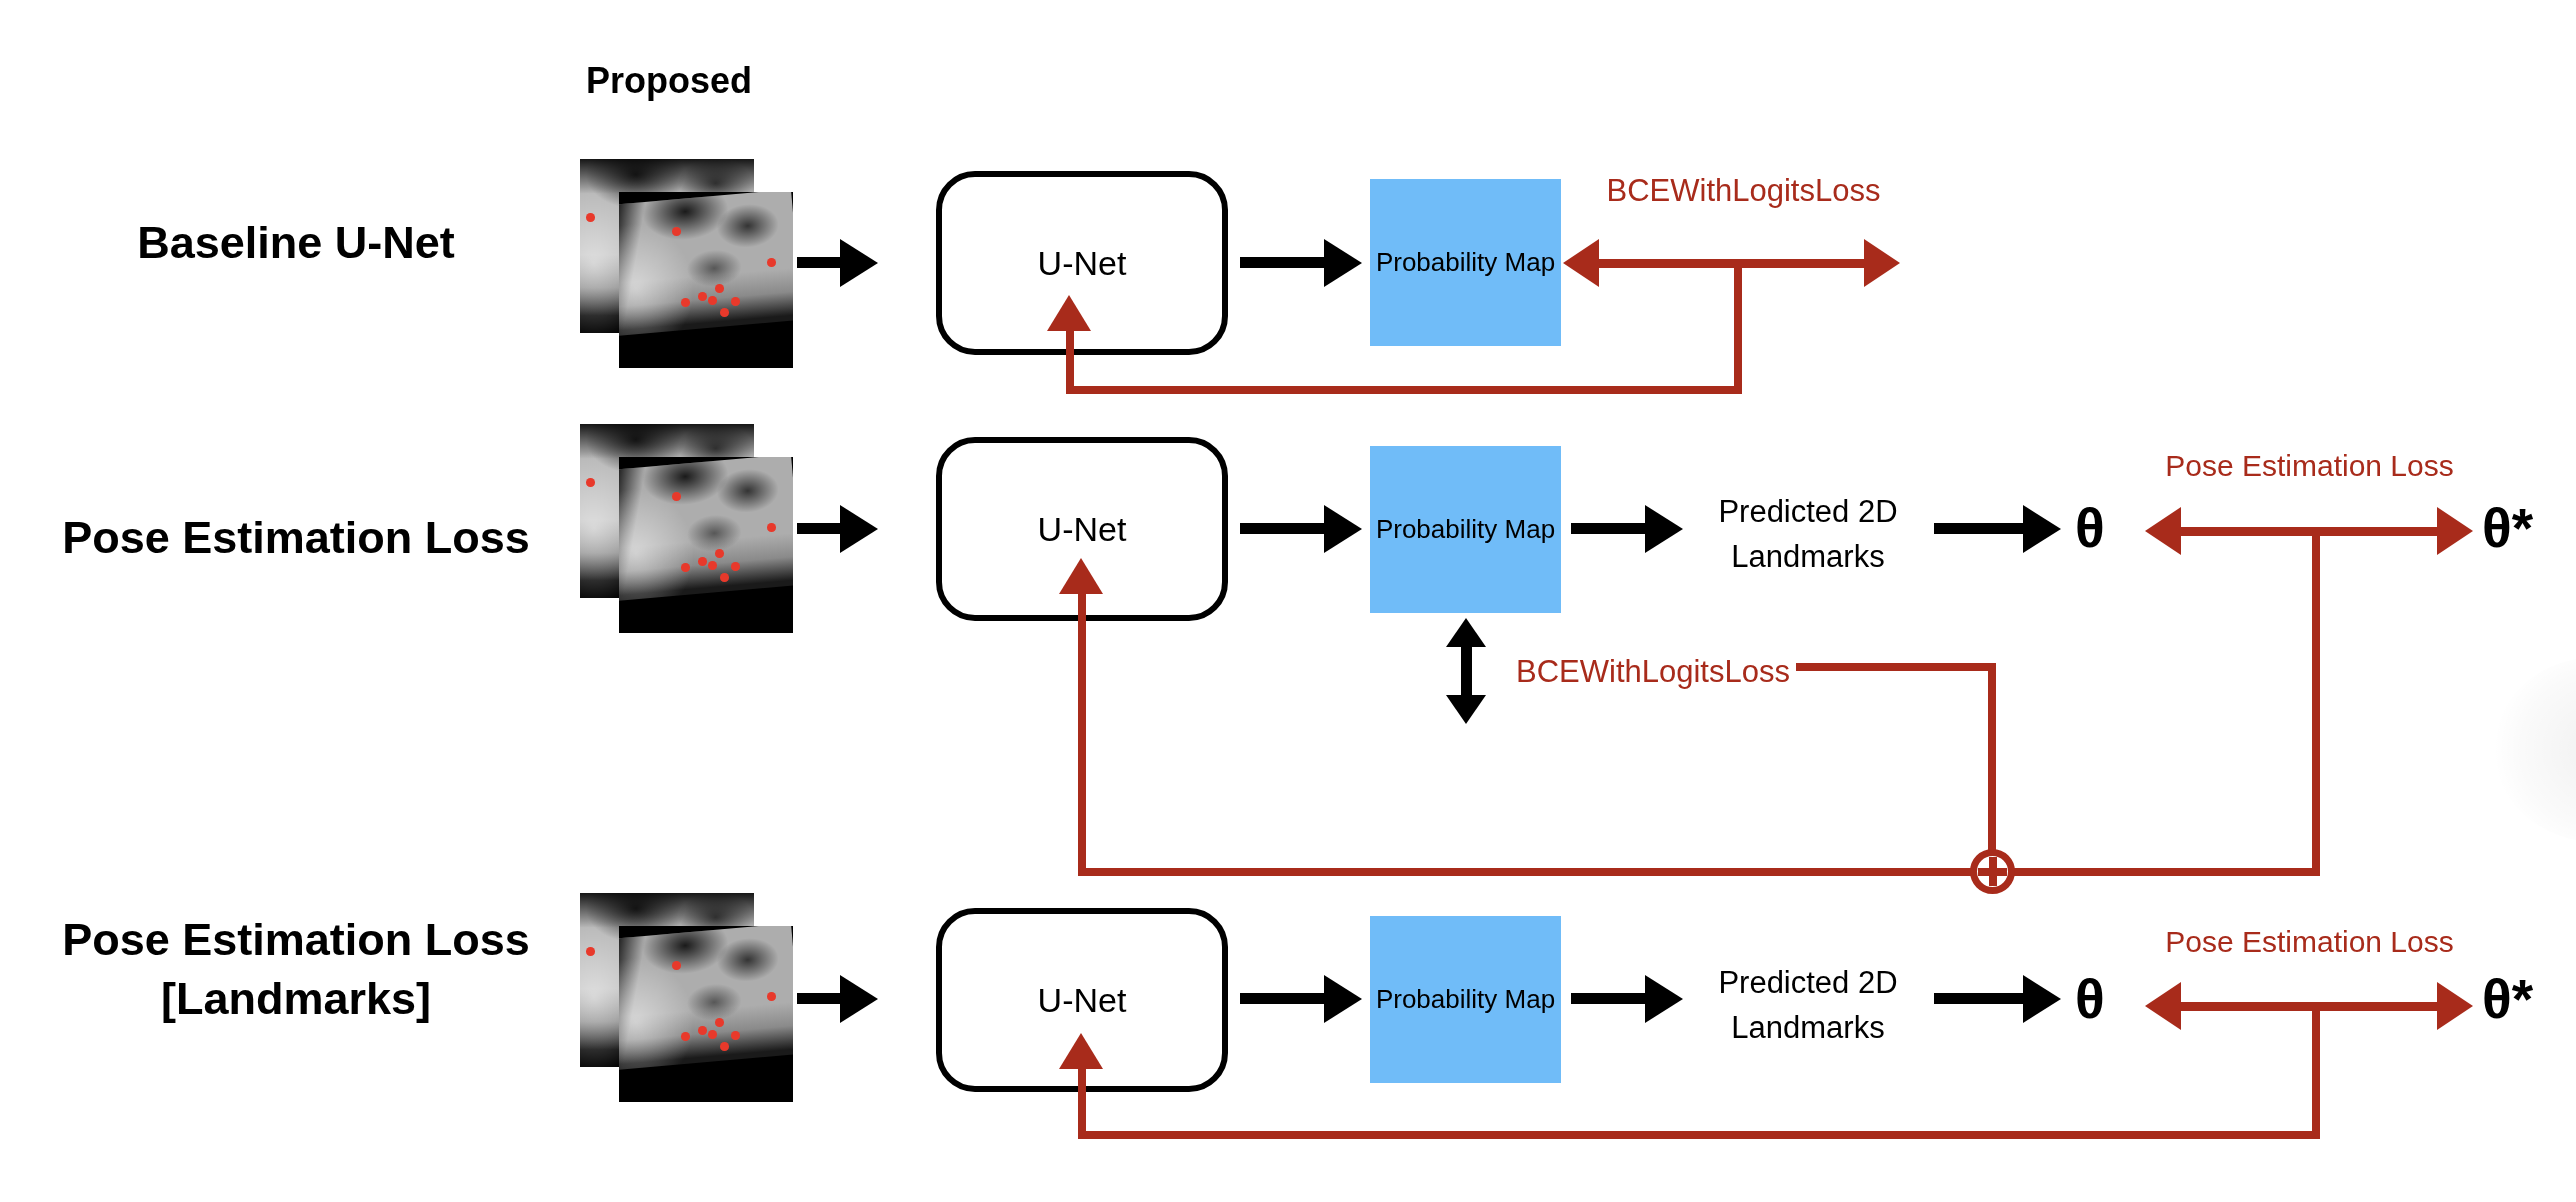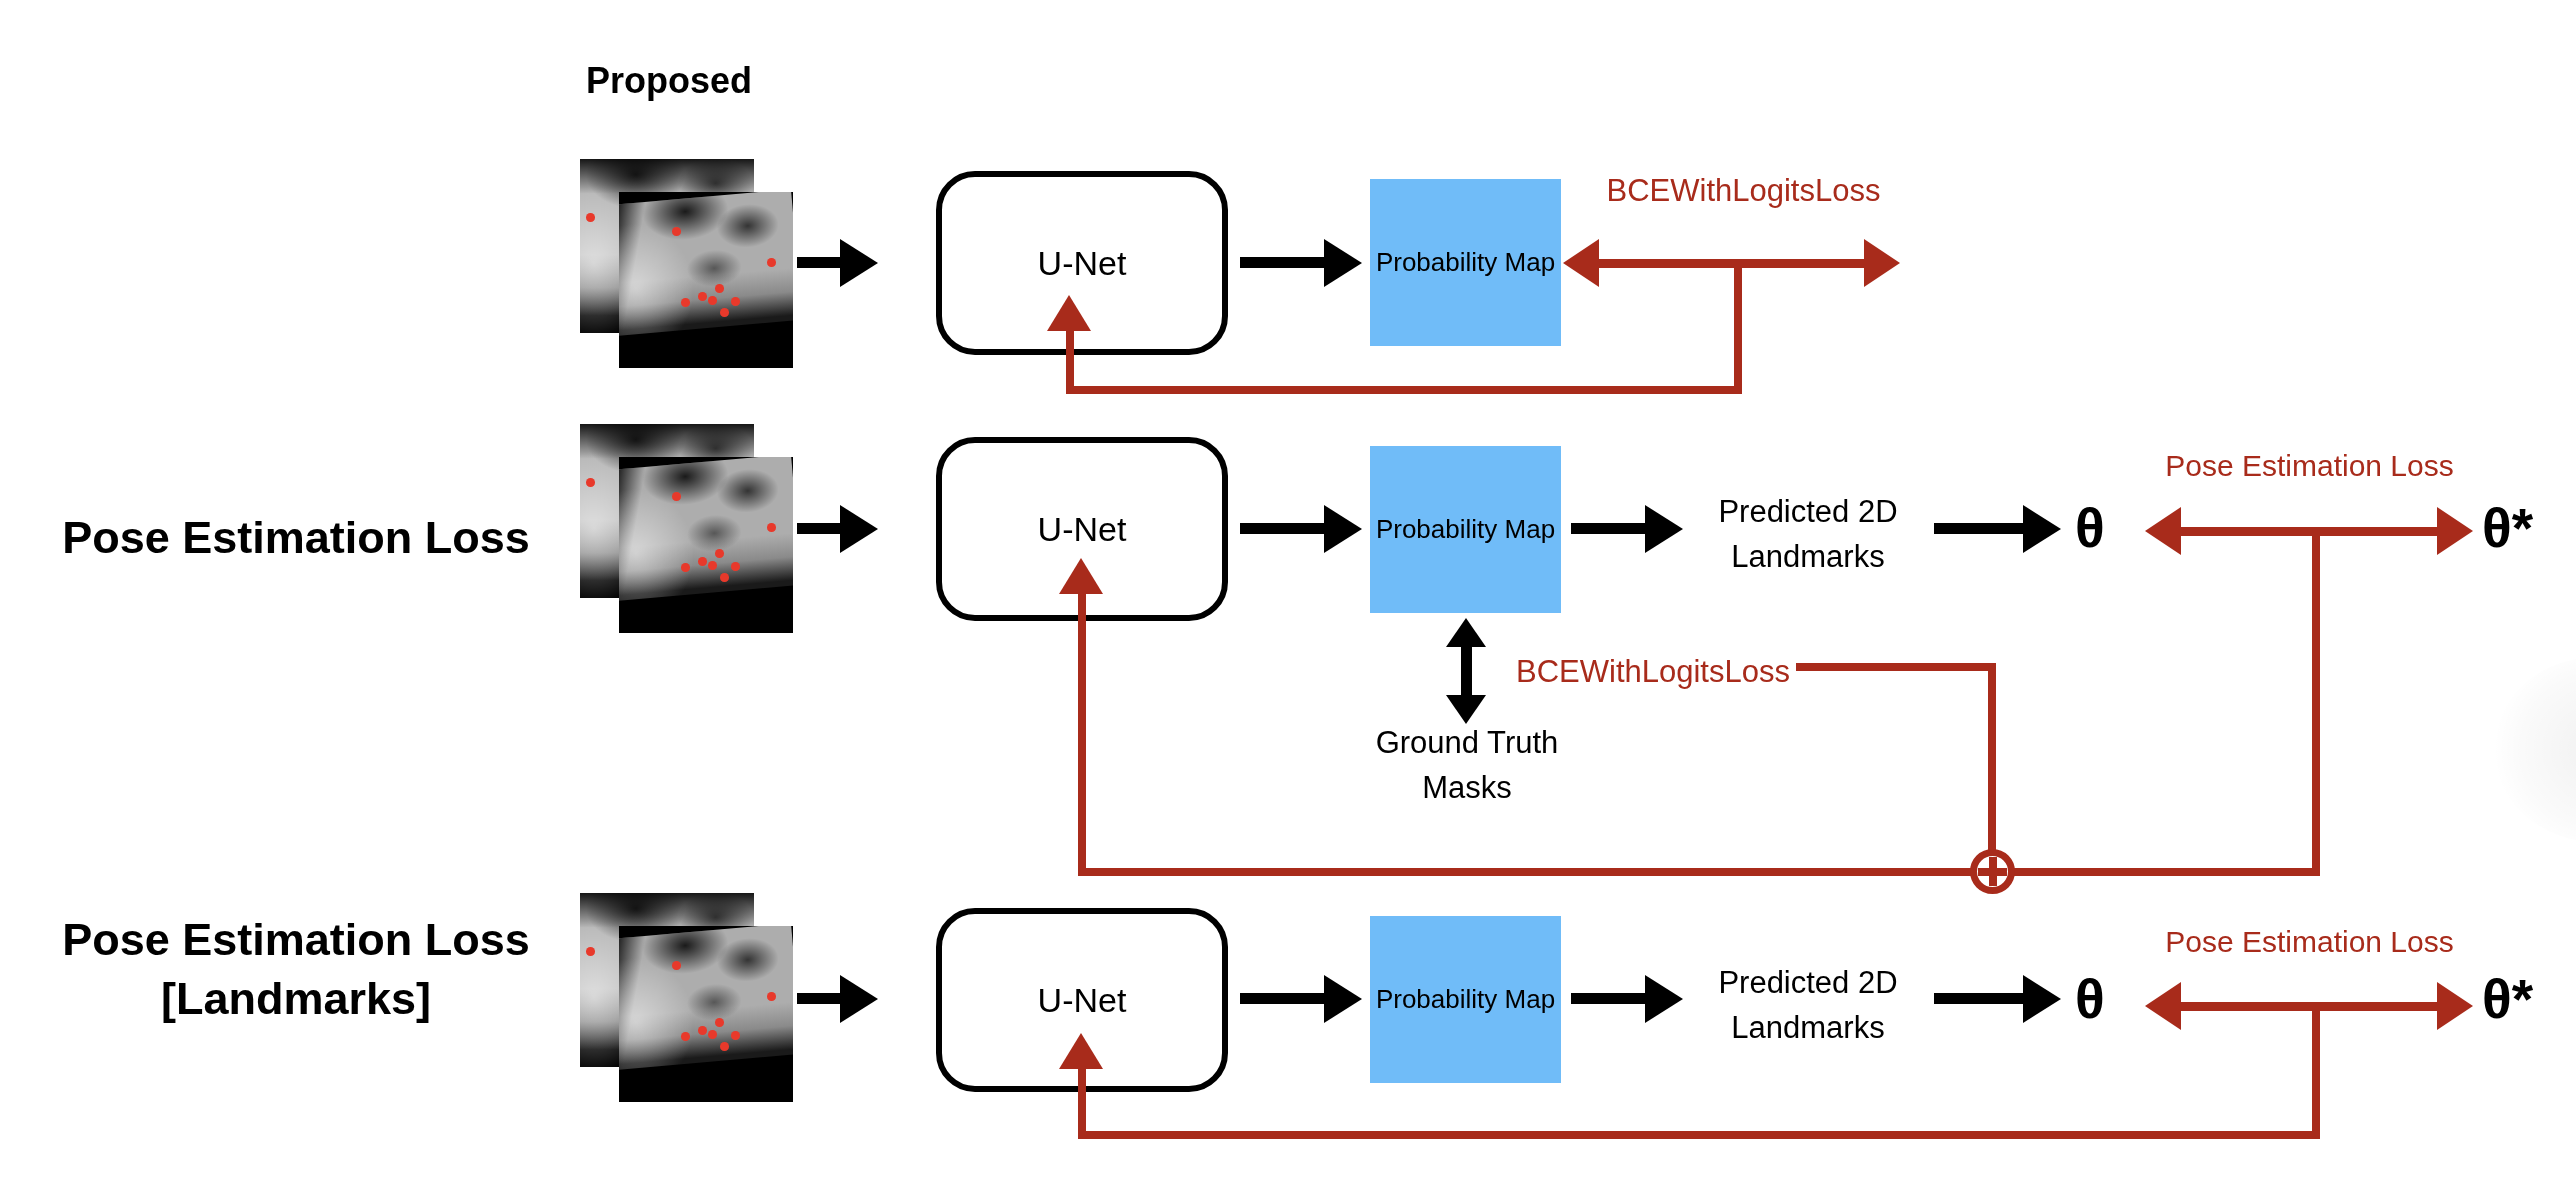--- a/index.html
+++ b/index.html
@@ -79,20 +79,21 @@
   .edge-circle{width:206px;height:185px;border-radius:50%;
     background:radial-gradient(circle, rgba(0,0,0,.055), rgba(0,0,0,.02) 55%, rgba(0,0,0,0) 75%);}
 </style>
 </head>
 <body>
 
 <div id="canvas" style="--red: #A82B1B; --blue: #70BCF8; --dot: #E8392B;">
 
   <div class="abs training" style="left:586px;top:60px;">Proposed</div>
 
+  <div class="abs rowlabel" style="left:34px;top:213px;width:524px;">Baseline U-Net</div>
 
   <div class="abs imgs" style="left:580px;top:159px;">
     <div class="xray back">
         <span class="dot" style="left:6px;top:54px;"></span>
       </div>
     <div class="xray front">
       <div class="scan"></div>
       <span class="dot" style="left:53px;top:35px;"></span>
         <span class="dot" style="left:148px;top:66px;"></span>
       <span class="dot" style="left:96px;top:92px;"></span>
@@ -188,24 +189,20 @@
       <span class="hr"></span>
     </div>
   <div class="abs theta" style="left:2482px;top:501px;">θ*</div>
 
   <div class="abs vdbl" style="left:1446px;top:618px;">
       <span class="sh"></span>
       <span class="ht"></span>
       <span class="hb"></span>
     </div>
   <div class="abs plain36 redtxt" style="left:1516px;top:649px;">BCEWithLogitsLoss</div>
-  <div class="abs plain36 center" style="left:1344px;top:720px;width:246px;">
-    <div>Ground Truth</div>
-    <div>Masks</div>
-  </div>
 
   <div class="abs rl" style="left:1796px;top:663px;width:199px;height:7.7px;"></div>
   <div class="abs rl" style="left:1988px;top:663px;width:7.7px;height:213px;"></div>
   <div class="abs rl" style="left:2312px;top:527px;width:7.7px;height:345px;"></div>
   <div class="abs rl" style="left:1078px;top:868px;width:1242px;height:7.7px;"></div>
   <div class="abs rl" style="left:1078px;top:587px;width:7.7px;height:285px;"></div>
   <div class="abs rup" style="left:1059px;top:558px;"></div>
   <div class="abs oplus" style="left:1970px;top:849px;"></div>
 
   <div class="abs rowlabel" style="left:34px;top:910px;width:524px;">

